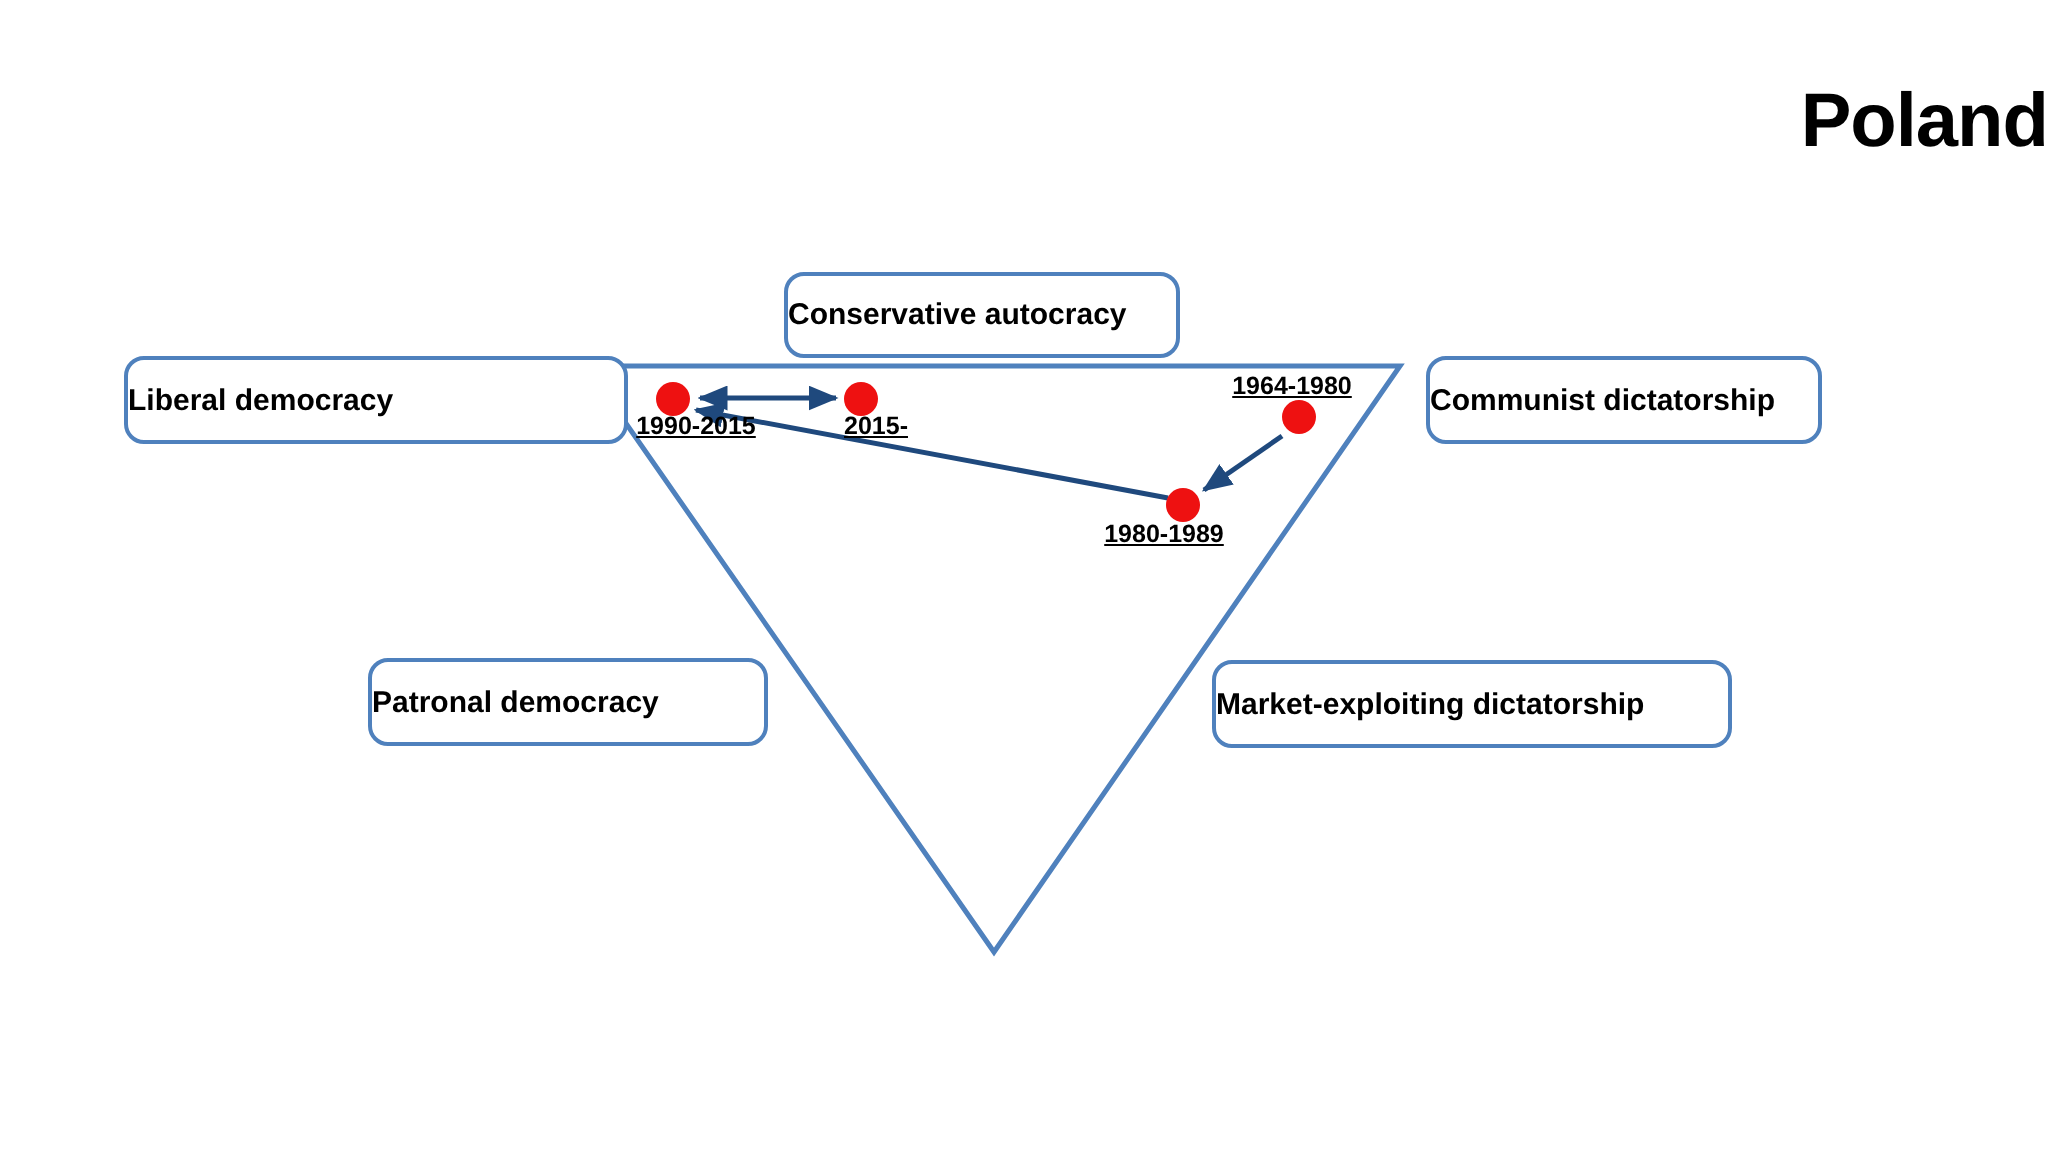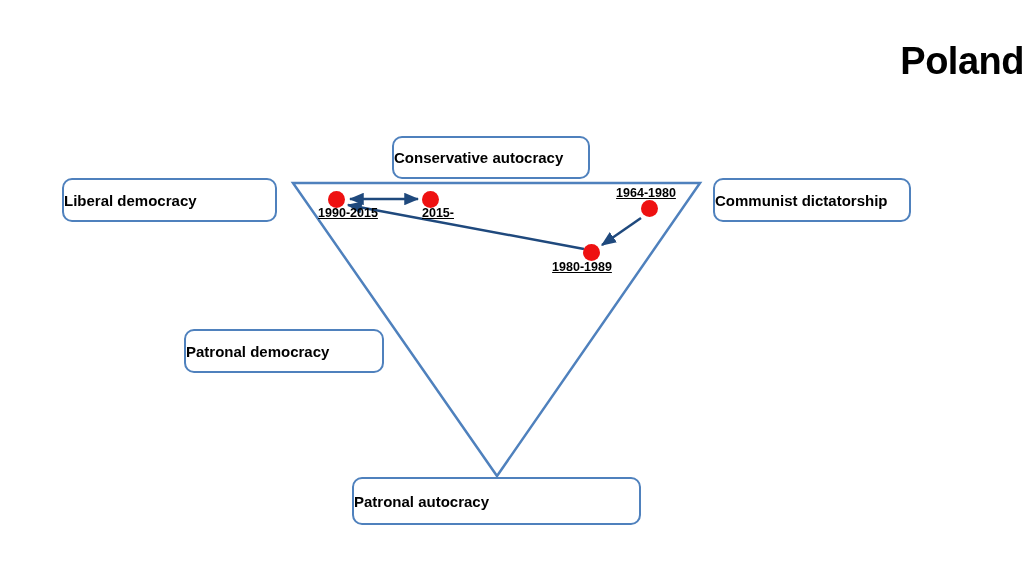--- a/index.html
+++ b/index.html
@@ -88,30 +88,30 @@
 
   <div class="pt-label" style="left:348px; top:206px;">1990-2015</div>
   <div class="pt-label" style="left:438px; top:206px;">2015-</div>
   <div class="pt-label" style="left:646px; top:186px;">1964-1980</div>
   <div class="pt-label" style="left:582px; top:260px;">1980-1989</div>
 
   <div class="box" style="left:392px; top:136px; width:198px; height:43px;">
     <span>Conservative autocracy</span>
   </div>
 
-  <div class="box" style="left:62px; top:178px; width:215px; height:44px;">
+  <div class="box" style="left:62px; top:178px; width:252px; height:44px;">
     <span>Liberal democracy</span>
   </div>
 
   <div class="box" style="left:184px; top:329px; width:200px; height:44px;">
     <span>Patronal democracy</span>
   </div>
 
   <div class="box" style="left:713px; top:178px; width:198px; height:44px;">
     <span>Communist dictatorship</span>
   </div>
 
+  <div class="box" style="left:606px; top:330px; width:260px; height:44px;">
+    <span>Market-exploiting dictatorship</span>
+  </div>
 
-  <div class="box" style="left:352px; top:477px; width:289px; height:48px;">
-    <span>Patronal autocracy</span>
-  </div>
 
 </div>
 
 </body></html>

